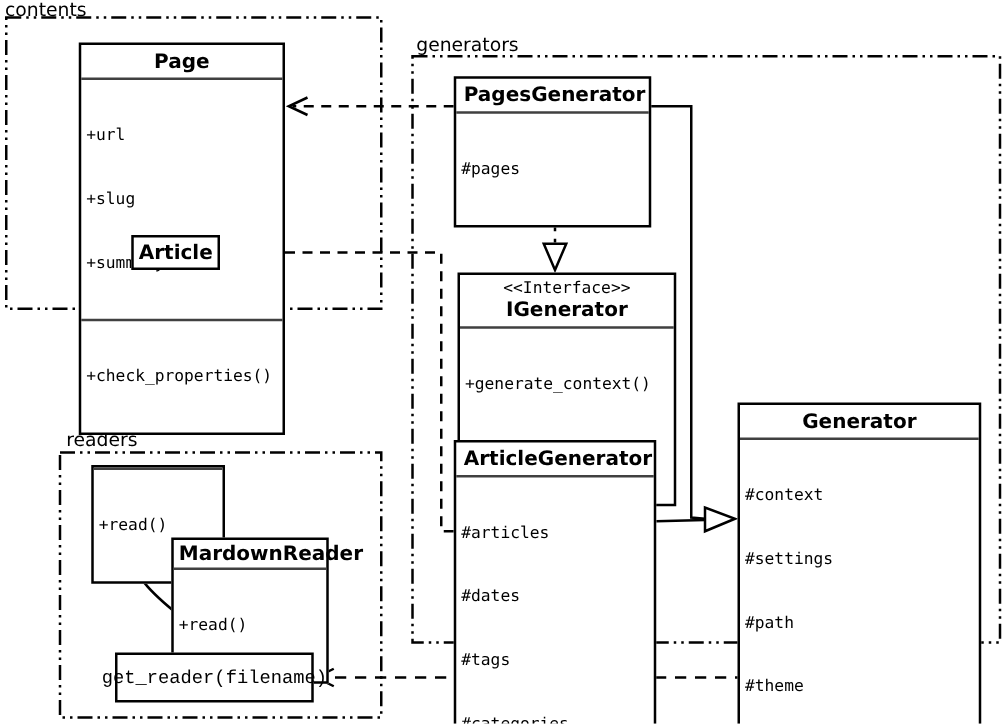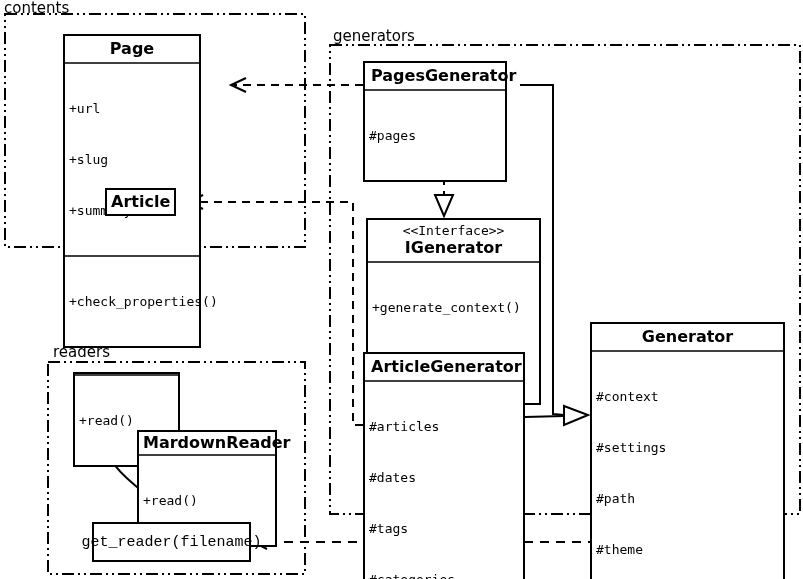--- a/index.html
+++ b/index.html
@@ -68,37 +68,37 @@
     <polyline points="92,439 100,424 109,437" fill="none" stroke="#000" stroke-width="2"></polyline>
 
     <path d="M198,522 C219,514 235,502 225,484" fill="none" stroke="#000" stroke-width="2"></path>
     <polyline points="216,495 224,481 232,494" fill="none" stroke="#000" stroke-width="2"></polyline>
   </svg>
 
   <div class="pkg-label" style="left:2px;top:1px;">contents</div>
   <div class="pkg-label" style="left:331px;top:29px;">generators</div>
   <div class="pkg-label" style="left:51px;top:345px;">readers</div>
 
-  <div class="uml-class" style="left:63px;top:34px;width:138px;">
+  <div class="uml-class" style="left:63px;top:34px;width:165px;">
     <div class="uml-title">Page</div>
     <div class="uml-section">
       <div>+url</div>
       <div>+slug</div>
       <div>+summary</div>
     </div>
     <div class="uml-section">
       <div>+check_properties()</div>
     </div>
   </div>
 
   <div class="uml-class" style="left:105px;top:188px;width:71px;">
     <div class="uml-title" style="padding:2px 4px;">Article</div>
   </div>
 
-  <div class="uml-class" style="left:363px;top:61px;width:144px;">
+  <div class="uml-class" style="left:363px;top:61px;width:158px;">
     <div class="uml-title">PagesGenerator</div>
     <div class="uml-section">
       <div>#pages</div>
     </div>
   </div>
 
   <div class="uml-class" style="left:366px;top:218px;width:175px;">
     <div class="uml-stereo">&lt;&lt;Interface&gt;&gt;</div>
     <div class="uml-title tight">IGenerator</div>
     <div class="uml-section">
@@ -130,21 +130,21 @@
     </div>
 
   </div>
 
   <div class="uml-class" style="left:73px;top:372px;width:107px;">
     <div class="uml-section">
       <div>+read()</div>
     </div>
   </div>
 
-  <div class="uml-class" style="left:137px;top:430px;width:140px;">
+  <div class="uml-class" style="left:137px;top:430px;width:126px;">
     <div class="uml-title" style="padding:1px 4px;">MardownReader</div>
     <div class="uml-section">
       <div>+read()</div>
     </div>
   </div>
 
   <div class="plain-box" style="left:92px;top:522px;width:159px;height:40px;">
     <span>get_reader(filename)</span>
   </div>
 

